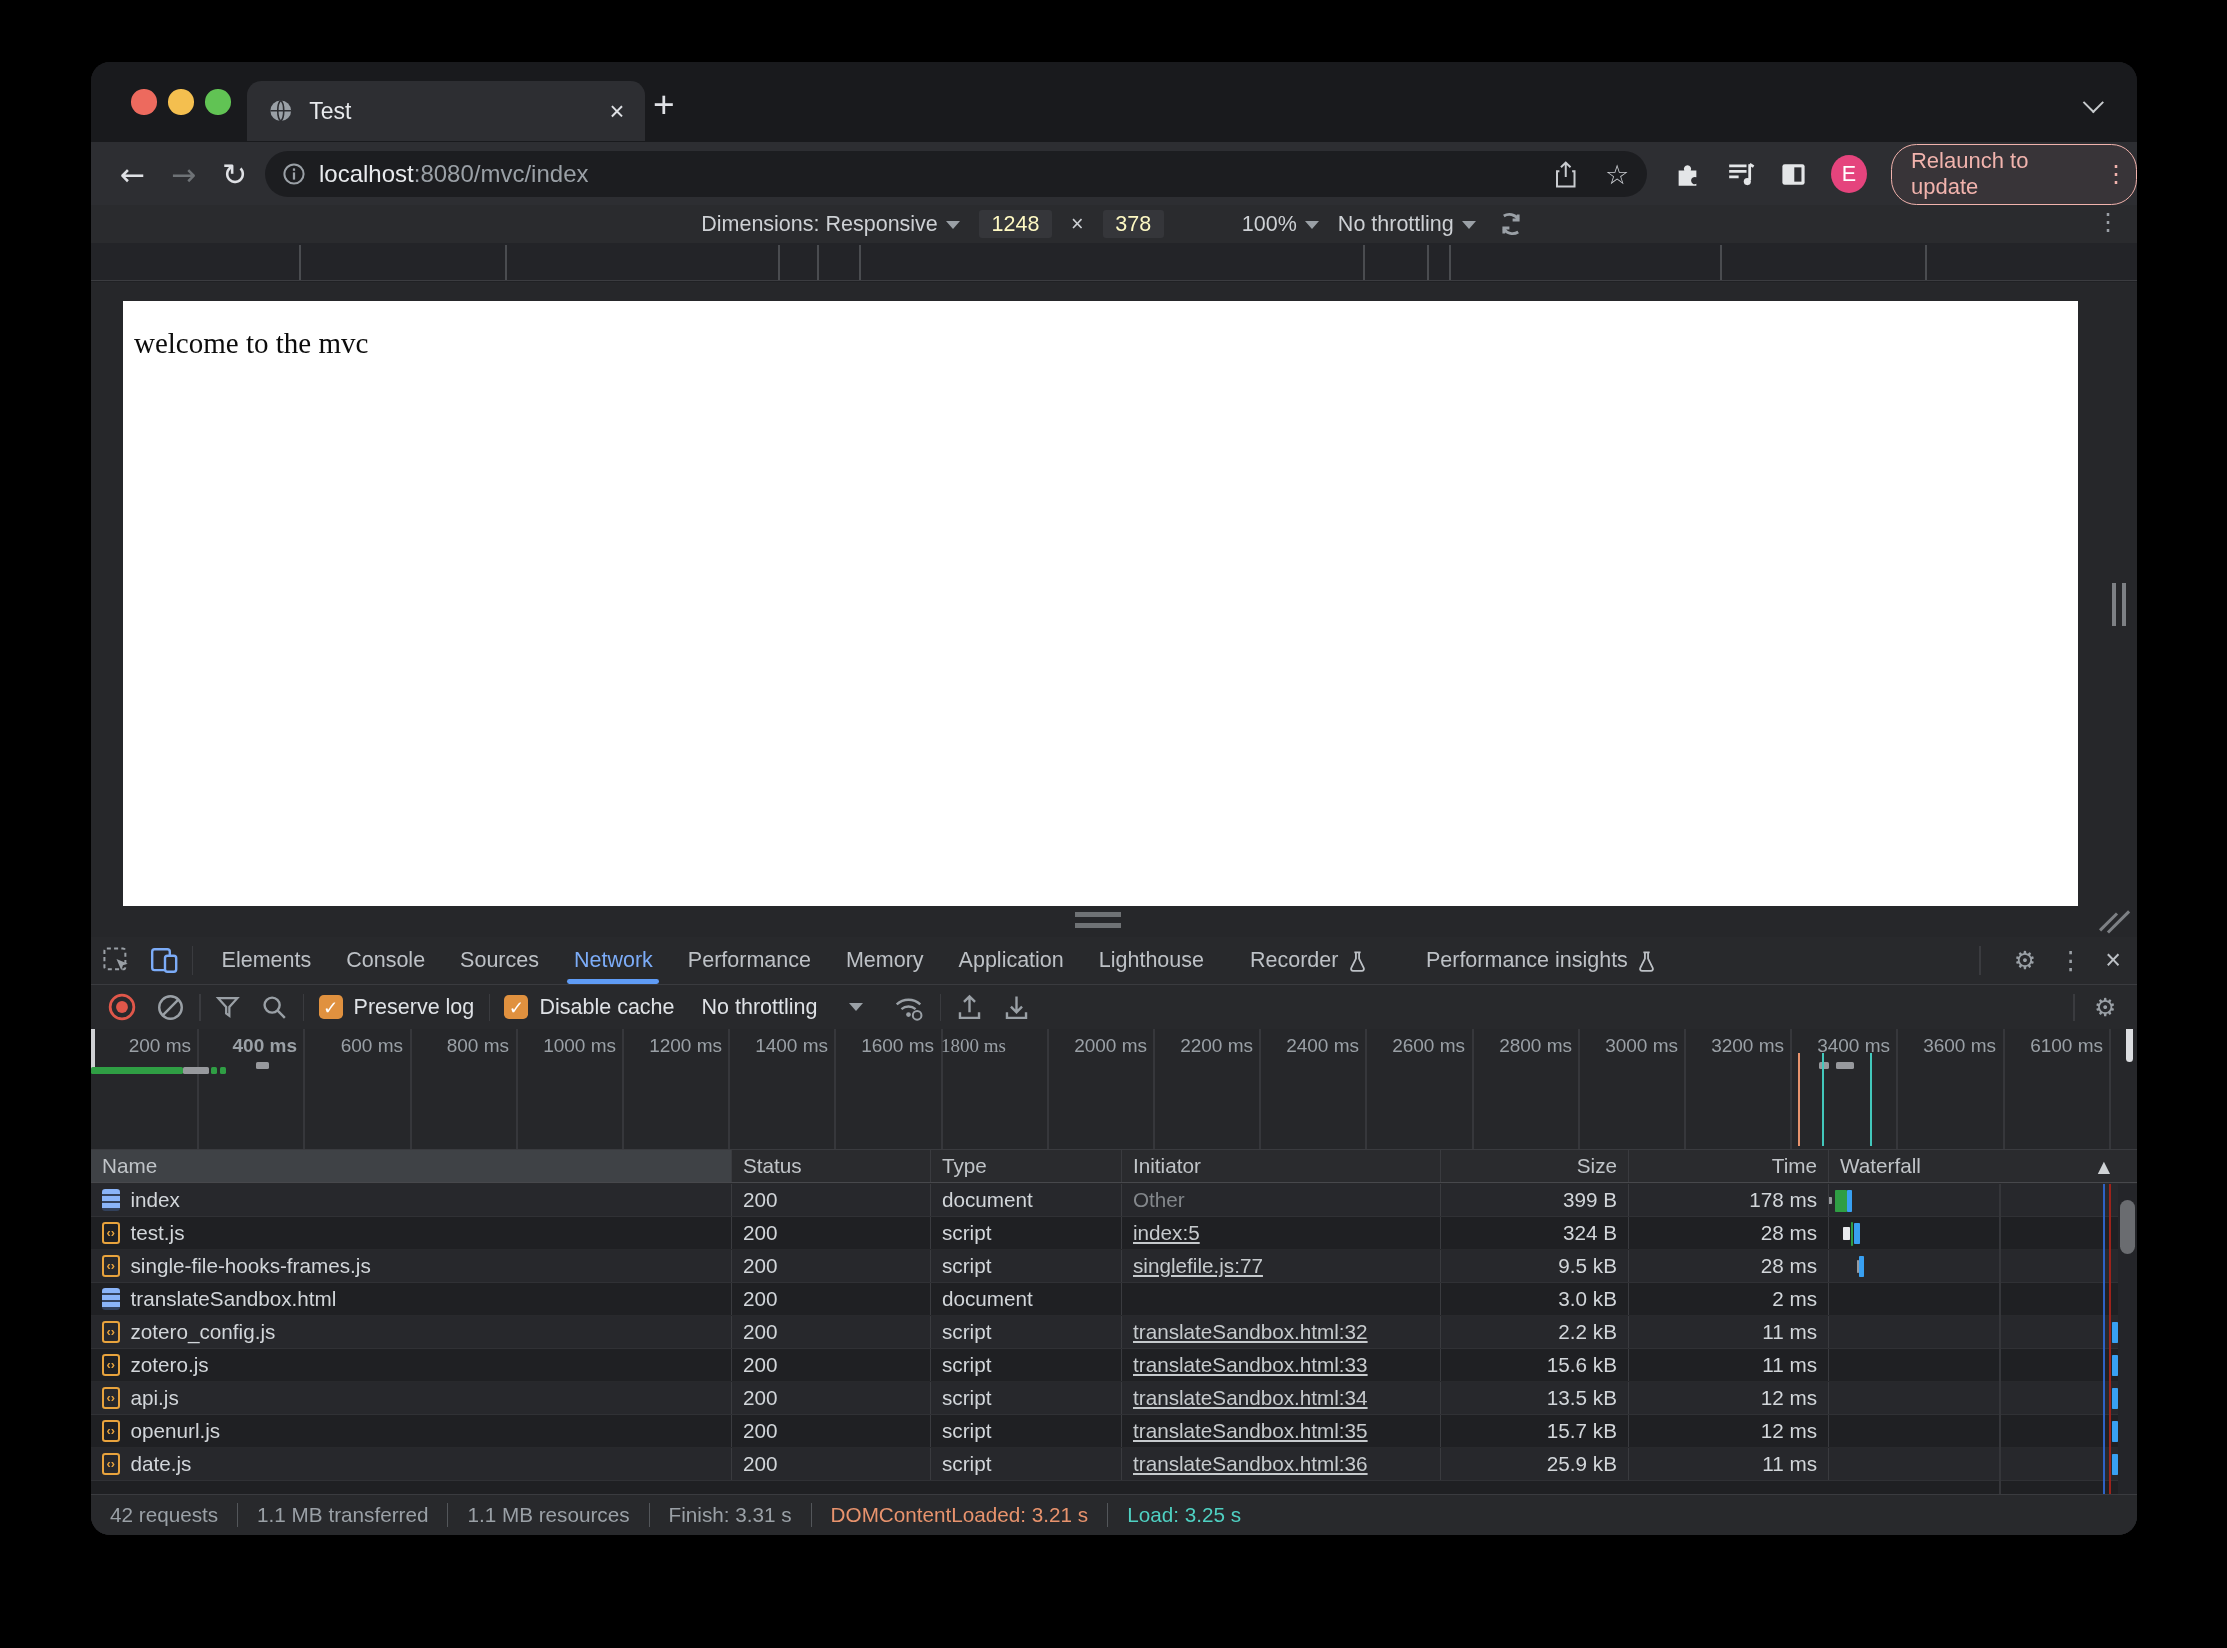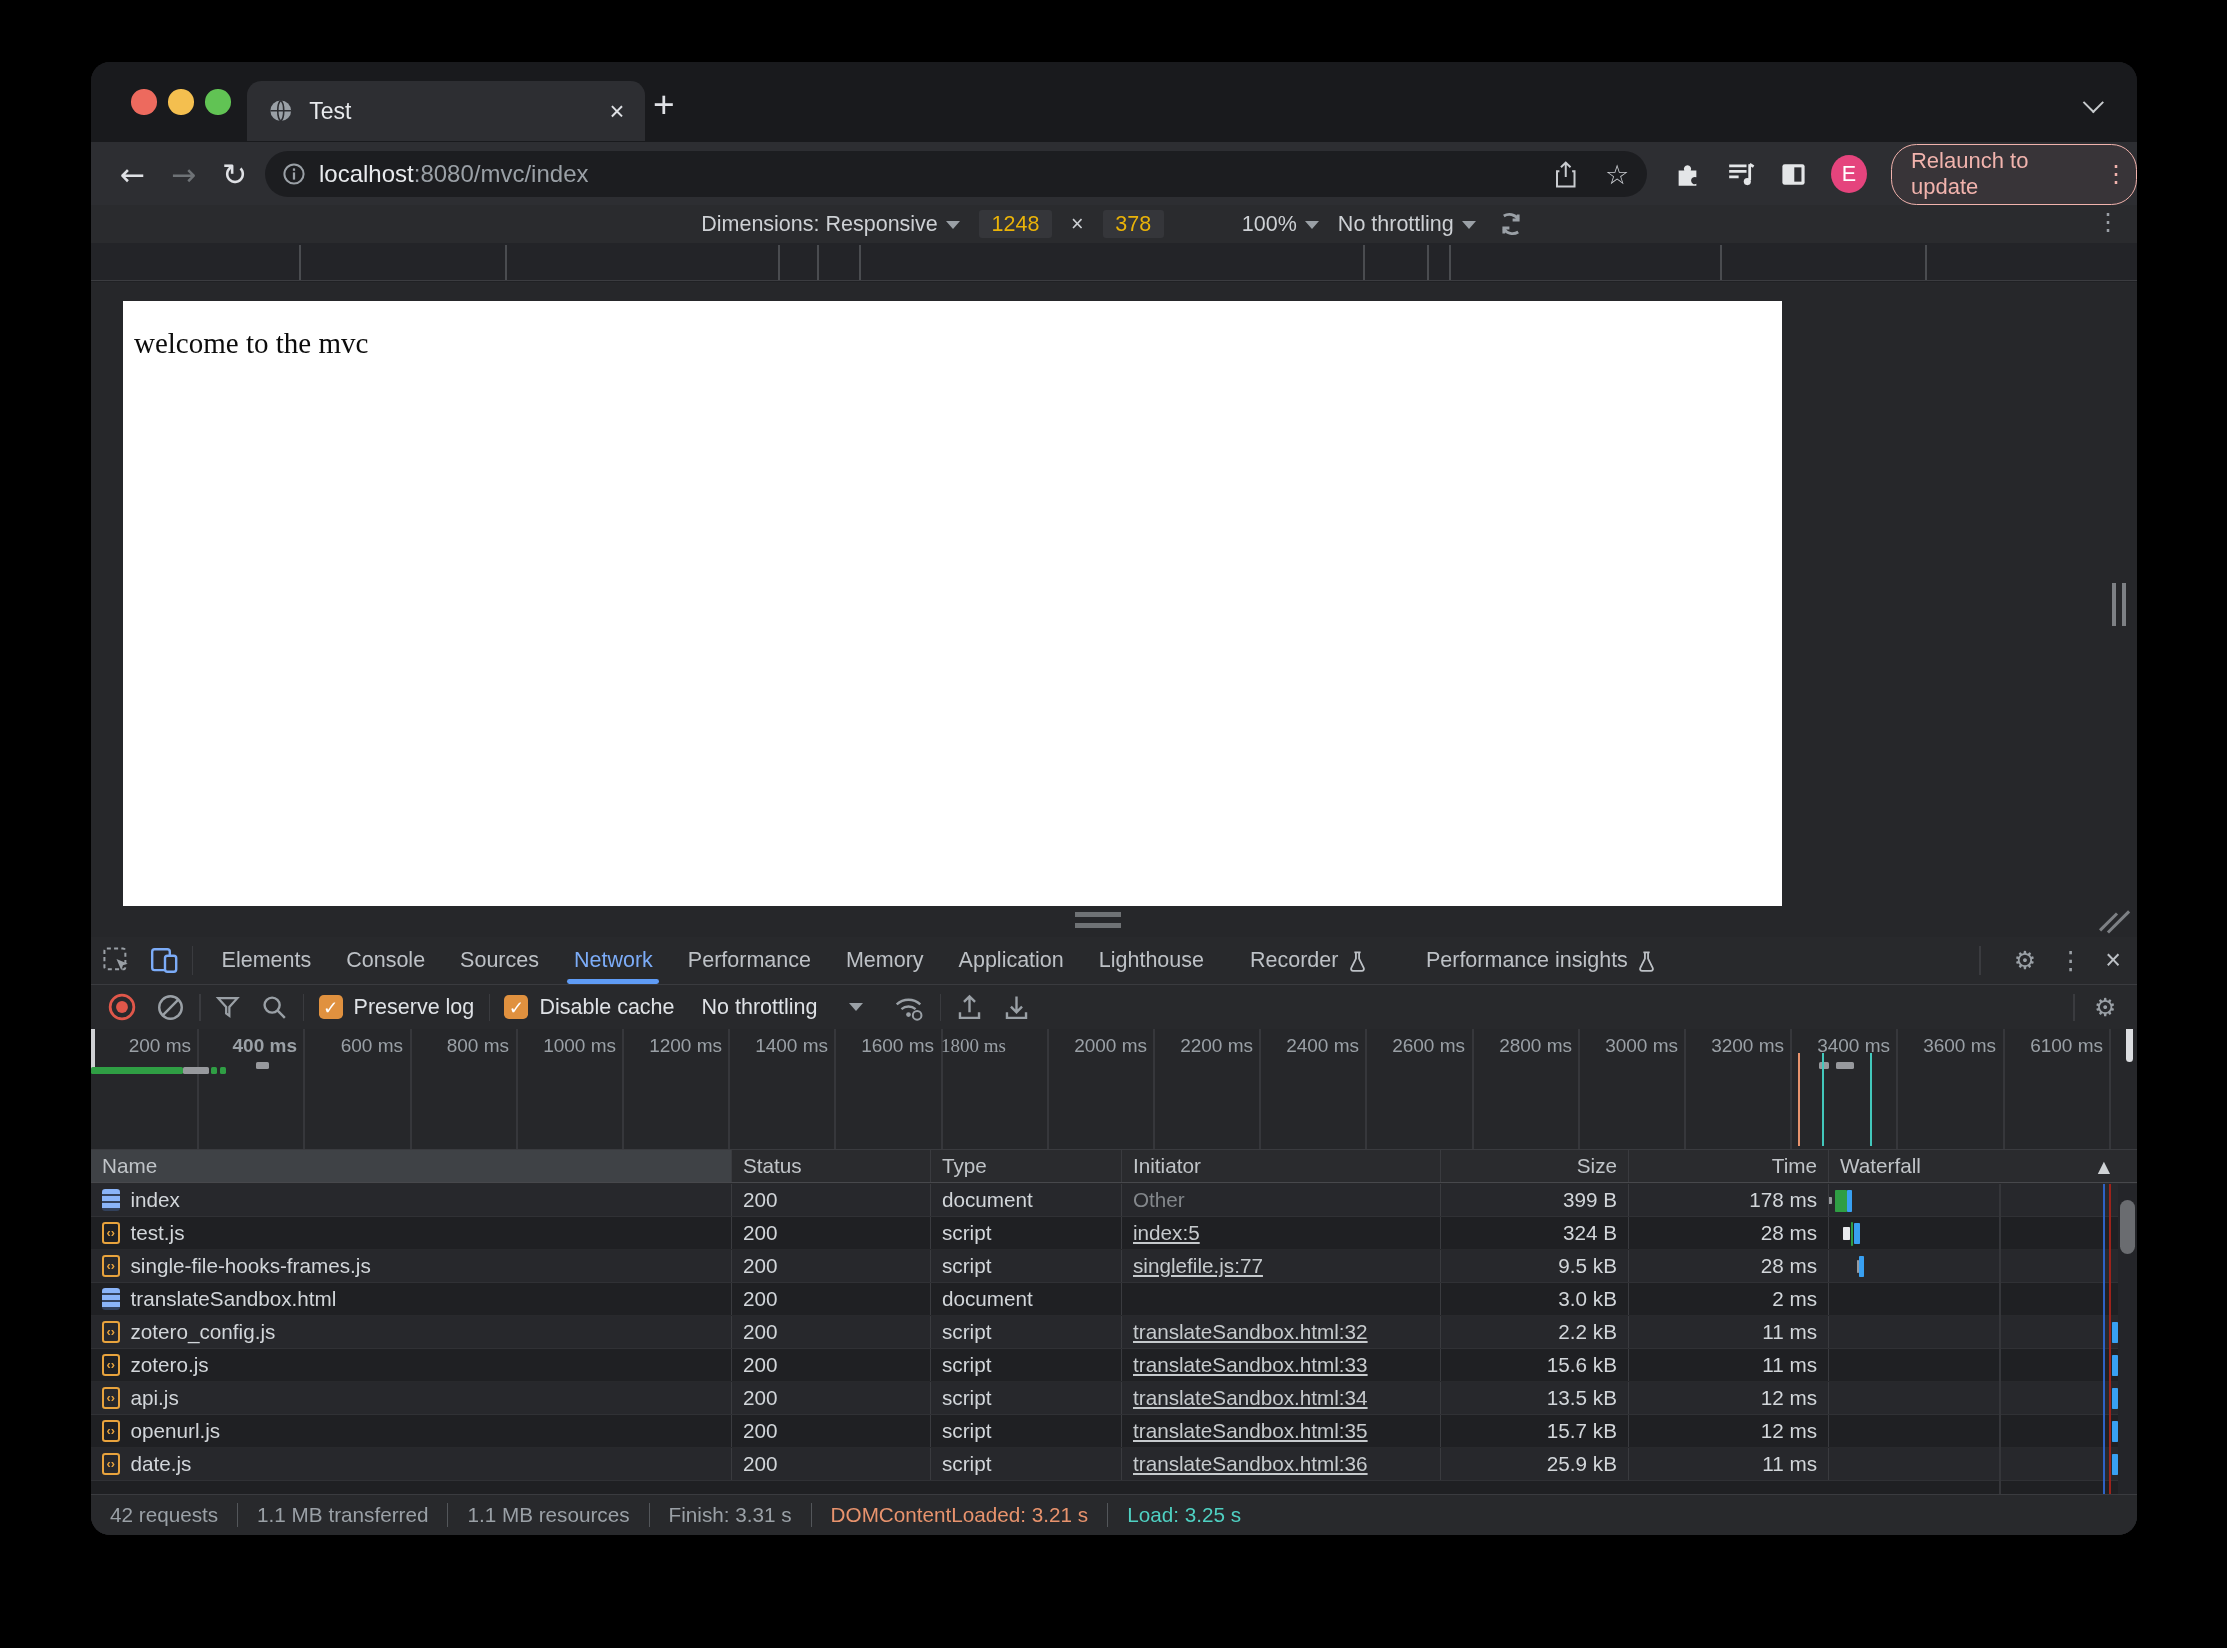--- a/index.html
+++ b/index.html
@@ -35,32 +35,32 @@
        color:#fff;font-size:21.5px;}
   .relaunch{height:61px;border:1.6px solid #f1b3ad;border-radius:25.5px;display:flex;align-items:center;
        gap:14.3px;padding:0 8px 0 19px;font-size:22px;color:#f1b3ad;background:rgba(240,160,150,0.06);box-sizing:border-box;}
   .relaunch .dots{font-family:"DejaVu Sans",sans-serif;font-size:24px;}
 
   
   .devicebar{position:absolute;top:143px;left:0;width:100%;height:38px;background:#2a2b2e;
        display:flex;align-items:center;justify-content:center;gap:19px;font-size:21.5px;color:#cdd0d4;}
   .caret{display:inline-block;width:0;height:0;border-left:7.2px solid transparent;border-right:7.2px solid transparent;
        border-top:8.8px solid #9aa0a6;margin-left:8px;vertical-align:middle;}
-  .dim-input{background:#35363a;border-radius:3.2px;padding:1.6px 12.7px;color:#eab308;}
+  .dim-input{background:#35363a;border-radius:3.2px;padding:1.6px 12.7px;color:#fef9c3;}
   .devicebar .gap{width:40px;}
   .db-dots{position:absolute;left:2005px;top:146px;color:#9aa0a6;font-size:24px;font-family:"DejaVu Sans",sans-serif;}
 
   
   .ruler{position:absolute;top:181px;left:0;width:100%;height:38px;background:#232428;
        border-bottom:1.6px solid #3b3c40;box-sizing:border-box;}
   .rtick{position:absolute;top:1.6px;bottom:0;width:1.6px;background:#4a4c50;}
 
   
   .resparea{position:absolute;top:220px;left:0;width:100%;height:656px;background:#26272a;}
-  .viewport{position:absolute;left:32px;top:19px;width:1659px;height:605px;background:#fff;}
+  .viewport{position:absolute;left:32px;top:19px;width:1955px;height:605px;background:#fff;}
   .pagetext{position:absolute;left:11px;top:25.5px;font-family:"Liberation Serif","DejaVu Serif",serif;
        font-size:29px;color:#0c0c0c;}
   .h-right{position:absolute;left:2021px;top:301px;display:flex;gap:6.4px;}
   .h-right div{width:4px;height:43px;background:#7d8084;}
   .h-bottom{position:absolute;left:984px;top:630px;}
   .h-bottom div{width:46px;height:4.8px;background:#6f7275;margin-bottom:6.4px;}
   .h-corner{position:absolute;left:2016px;top:625px;}
   .h-corner div{position:absolute;width:3.2px;background:#7d8084;transform:rotate(45deg);}
 
   

